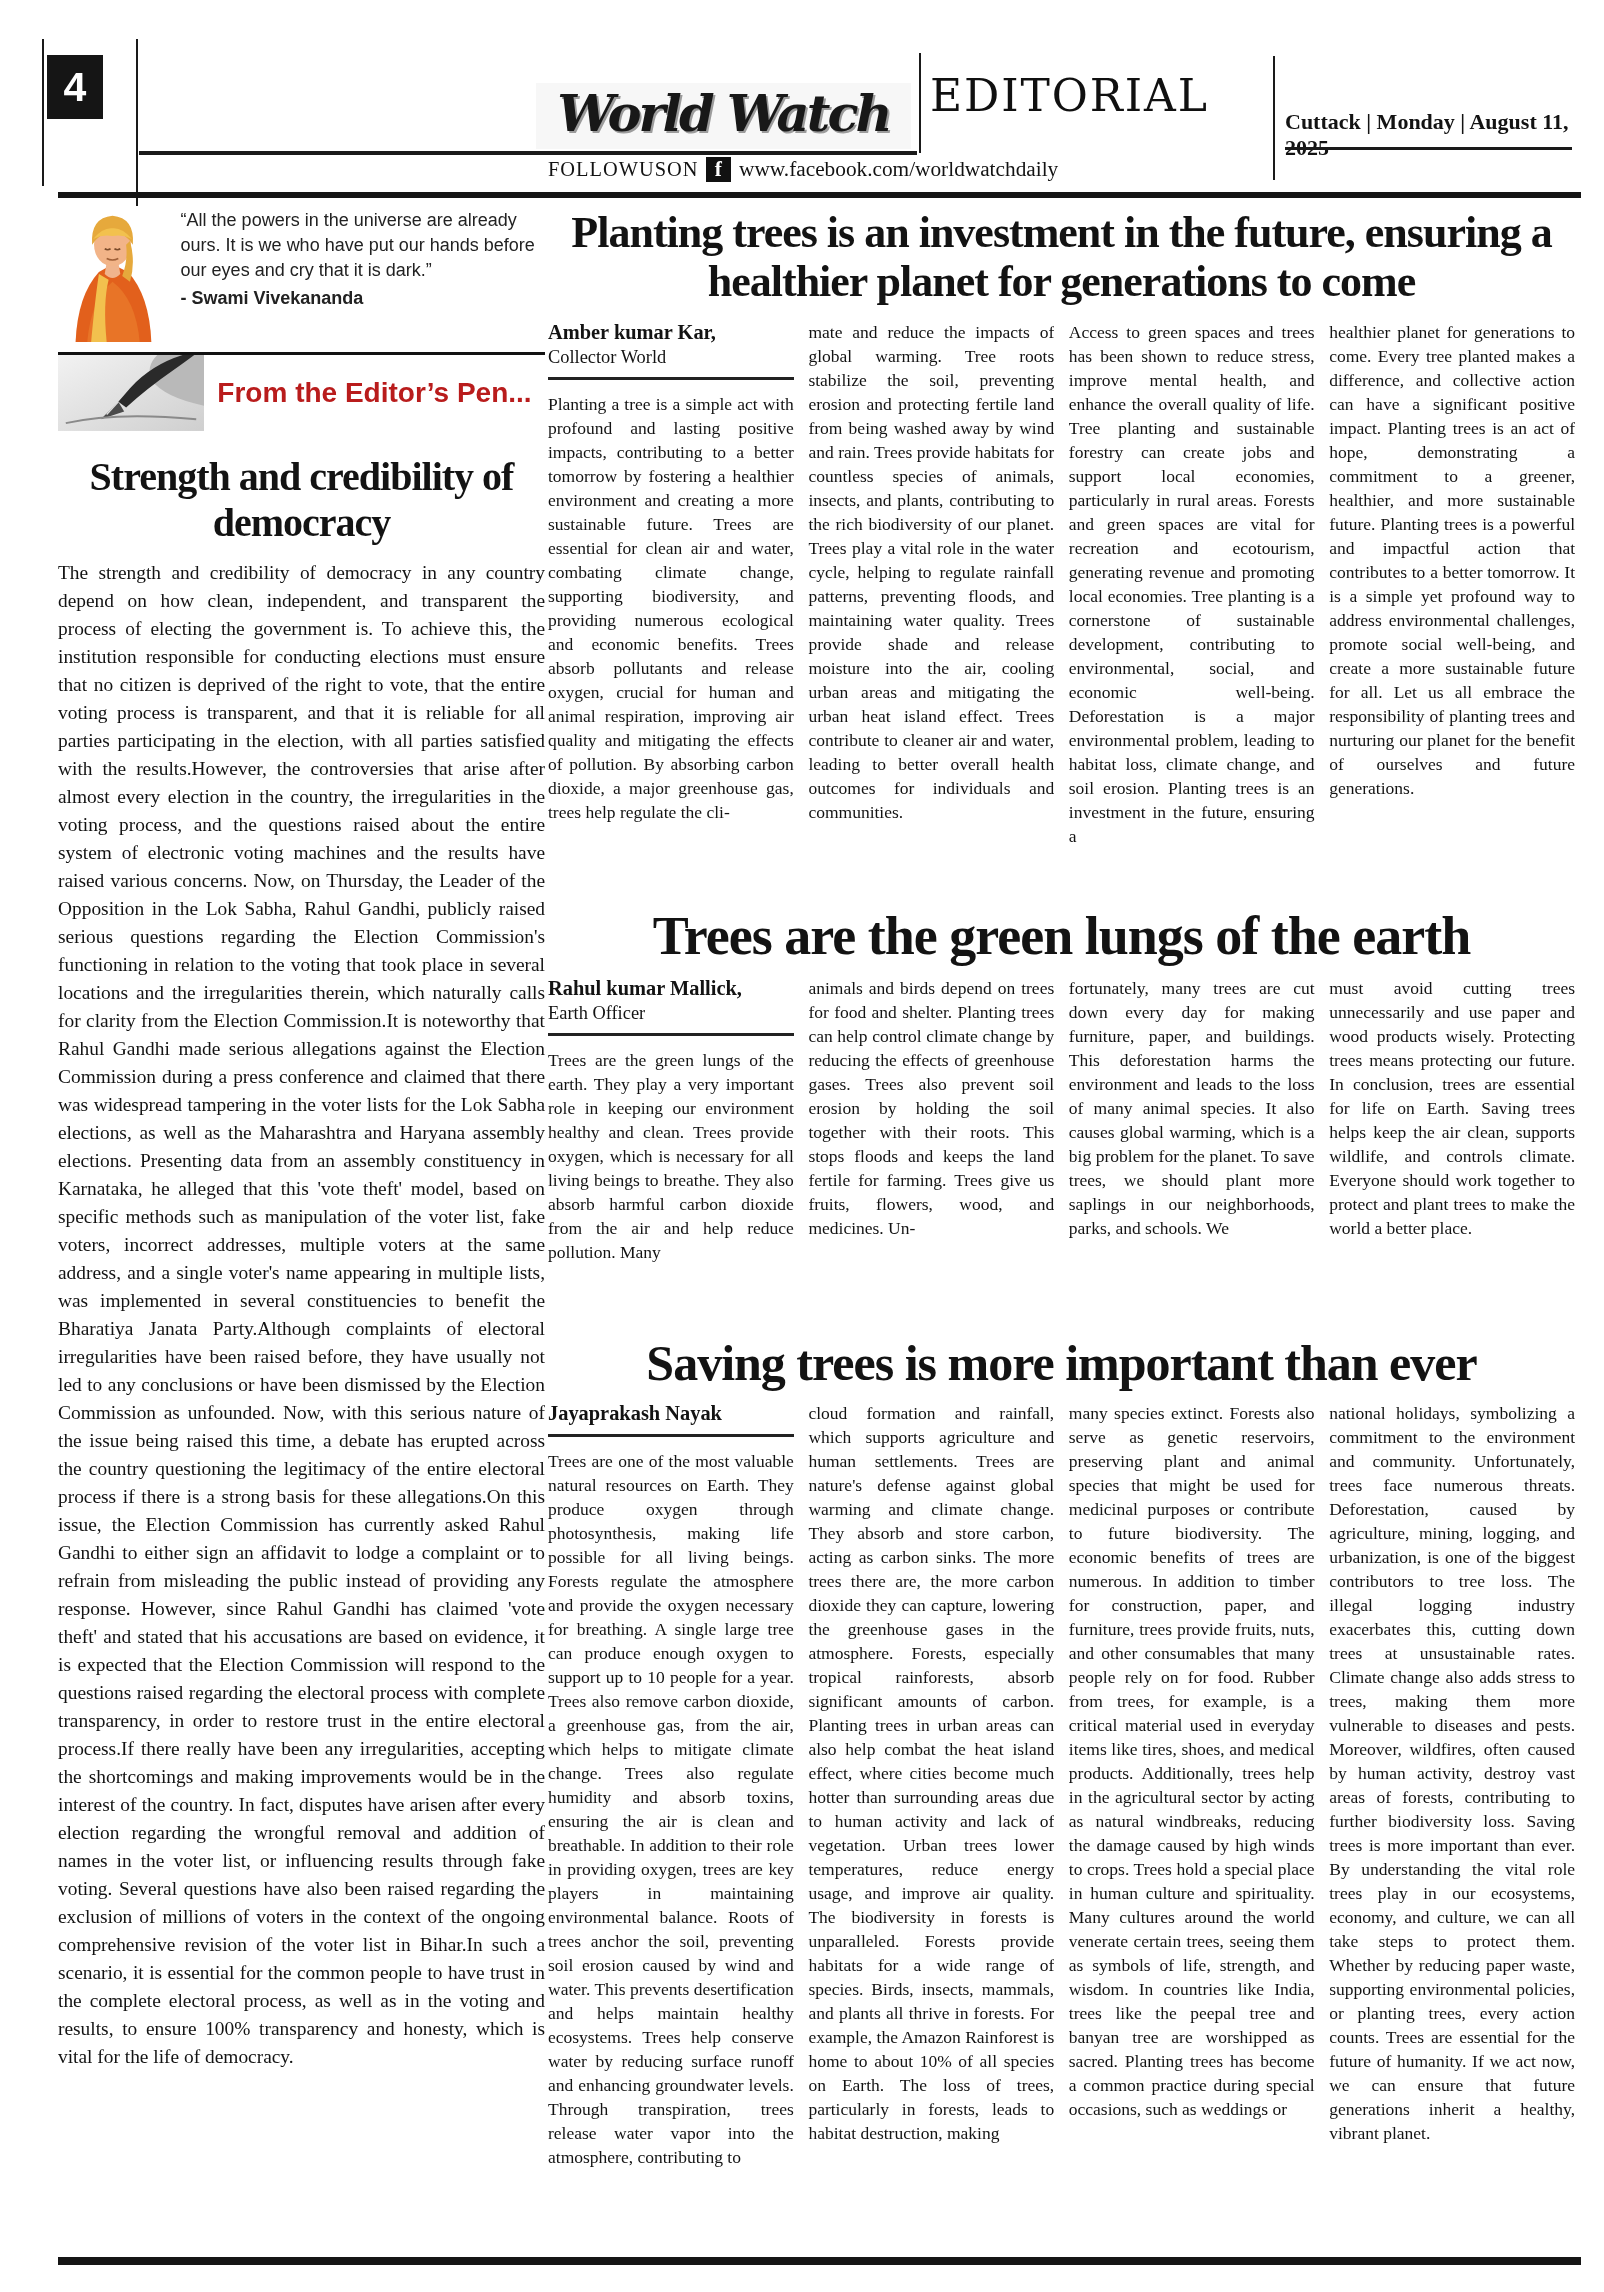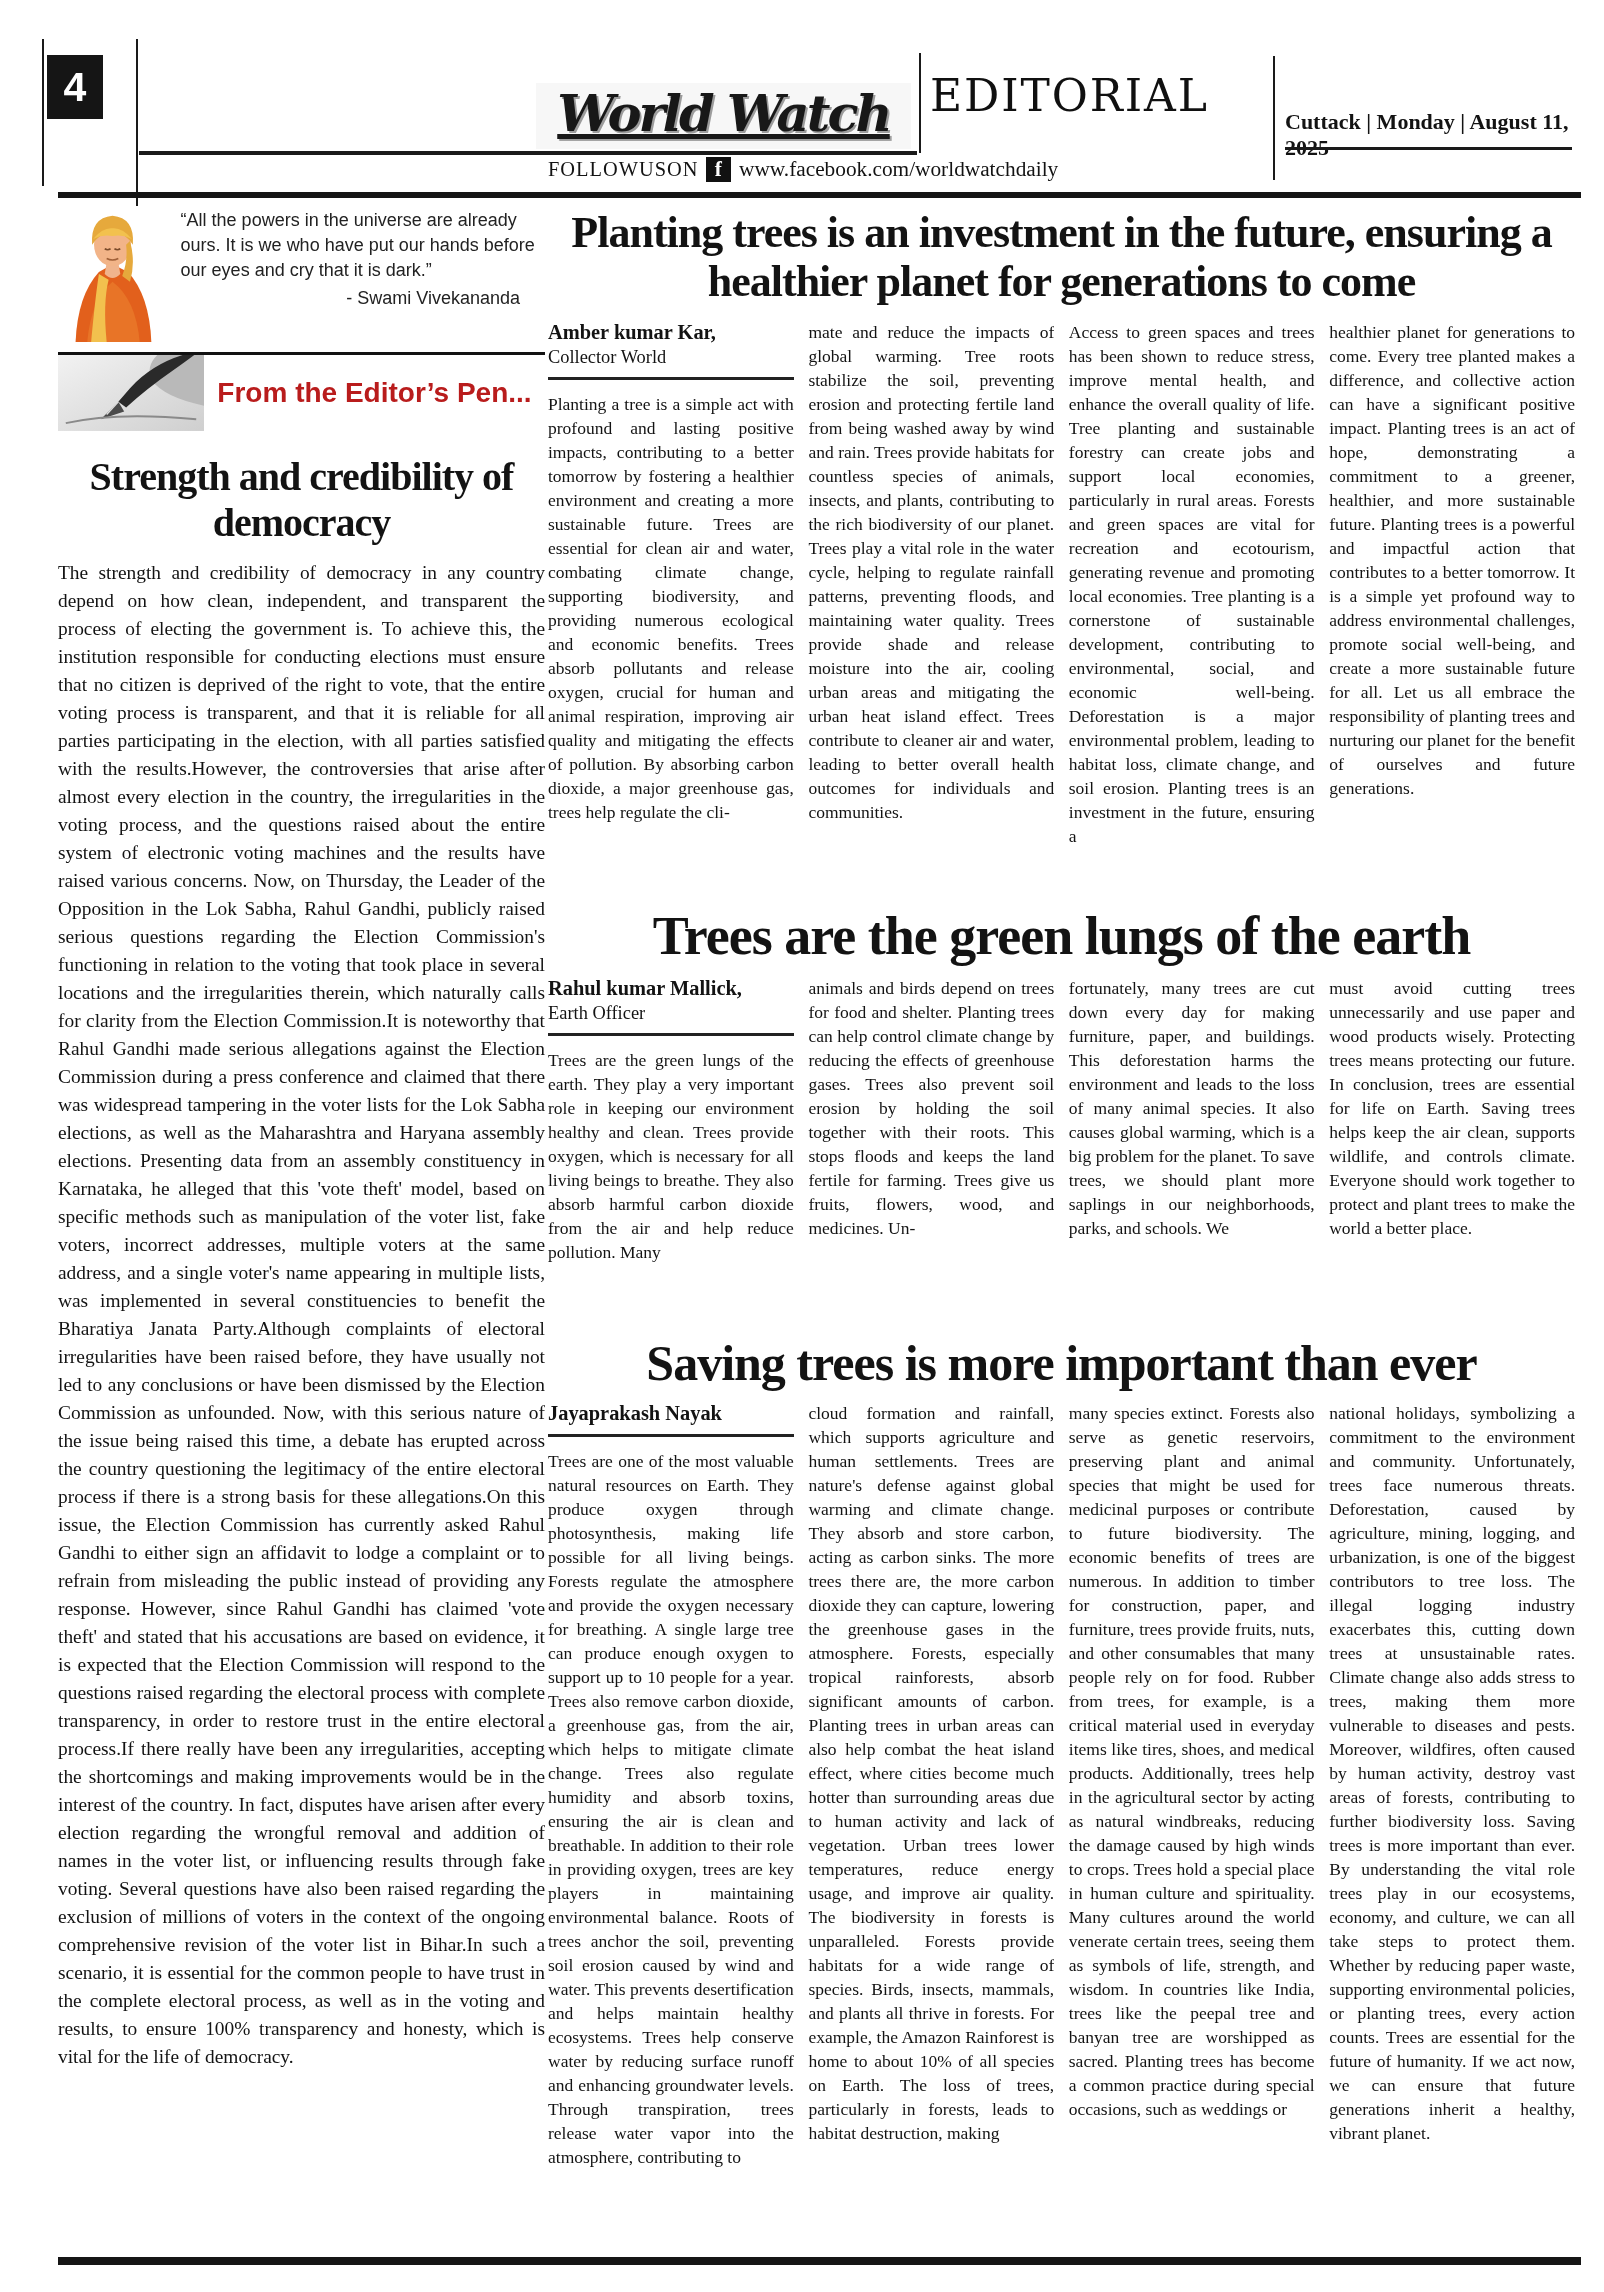--- a/index.html
+++ b/index.html
@@ -16,21 +16,21 @@
   }
   .vline { position:absolute; width:1.9px; background:#1a1a1a; }
   .vline-border { left:42px; top:39px; height:147px; }
   .vline-a { left:136px; top:39px; height:186px; }
   .vline-b { left:919px; top:53px; height:100px; }
   .vline-c { left:1273px; top:56px; height:124px; }
   .masthead {
     position:absolute; left:536px; top:83px; width:375px; text-align:center;
     font-family:"DejaVu Serif", serif; font-style:italic; font-weight:bold;
     font-size:51px; letter-spacing:-2.9px; color:#181818;
-    text-shadow:1.9px 1.9px 0 #9c9c9c; background:#f7f7f7; padding-bottom:5.8px;text-decoration:underline;
+    text-shadow:1.9px 1.9px 0 #9c9c9c; background:#f7f7f7; padding-bottom:5.8px;
   }
   .logo-rule { position:absolute; left:139px; top:151px; width:778px; height:3.9px; background:#1a1a1a; }
   .section-title {
     position:absolute; left:930px; top:70px;
     font-family:"DejaVu Serif", serif; font-size:44px; letter-spacing:1.9px; color:#101010;
   }
   .dateline { position:absolute; left:1285px; top:109px; font:bold 22px "Liberation Serif", serif; }
   .date-rule { position:absolute; left:1285px; top:147px; width:287px; height:2.9px; background:#1a1a1a; }
   .follow-row {
     position:absolute; left:548px; top:157px; display:flex; align-items:center; gap:7.8px;
@@ -42,21 +42,21 @@
   }
   .follow-url { font-size:21.3px; letter-spacing:0; }
   .thick-rule { position:absolute; left:58px; top:192px; width:1523px; height:5.8px; background:#151515; }
   .bottom-rule { position:absolute; left:58px; top:2257px; width:1523px; height:7.8px; background:#151515; }
 
   
   .left-col { position:absolute; left:58px; top:206px; width:487px; height:2047px; overflow:hidden; }
   .quote-box { display:flex; gap:13.6px; }
   .viv-img { width:109px; height:136px; flex:none; }
   .quote-text { font:18px/25px "Liberation Sans", sans-serif; color:#222; padding-top:1.9px; }
-  .quote-author { font-weight:normal; text-align:right; padding-right:25px; margin-top:2.9px; }
+  .quote-author { font-weight:bold; padding-right:25px; margin-top:2.9px; }
   .lc-divider { height:2.9px; background:#111; margin:9.7px 0 0; }
   .editors-pen { display:flex; align-items:center; }
   .pen-img { width:146px; height:76px; flex:none; }
   .pen-label { flex:1; text-align:center; font:bold 28px "Liberation Sans", sans-serif; color:#b91c1c; }
   .editorial-headline { margin:23px 0 13.6px; text-align:center; font:bold 40px/1.15 "Liberation Serif", serif; letter-spacing:-1px; }
   .editorial-body { font:19.4px/28px "Liberation Serif", serif; text-align:justify; }
 
   
   .main-col { position:absolute; left:548px; top:208px; width:1027px; }
   .headline-1 { text-align:center; font:bold 44px/1.12 "Liberation Serif", serif; margin:0 0 13.6px; letter-spacing:-1px; }

